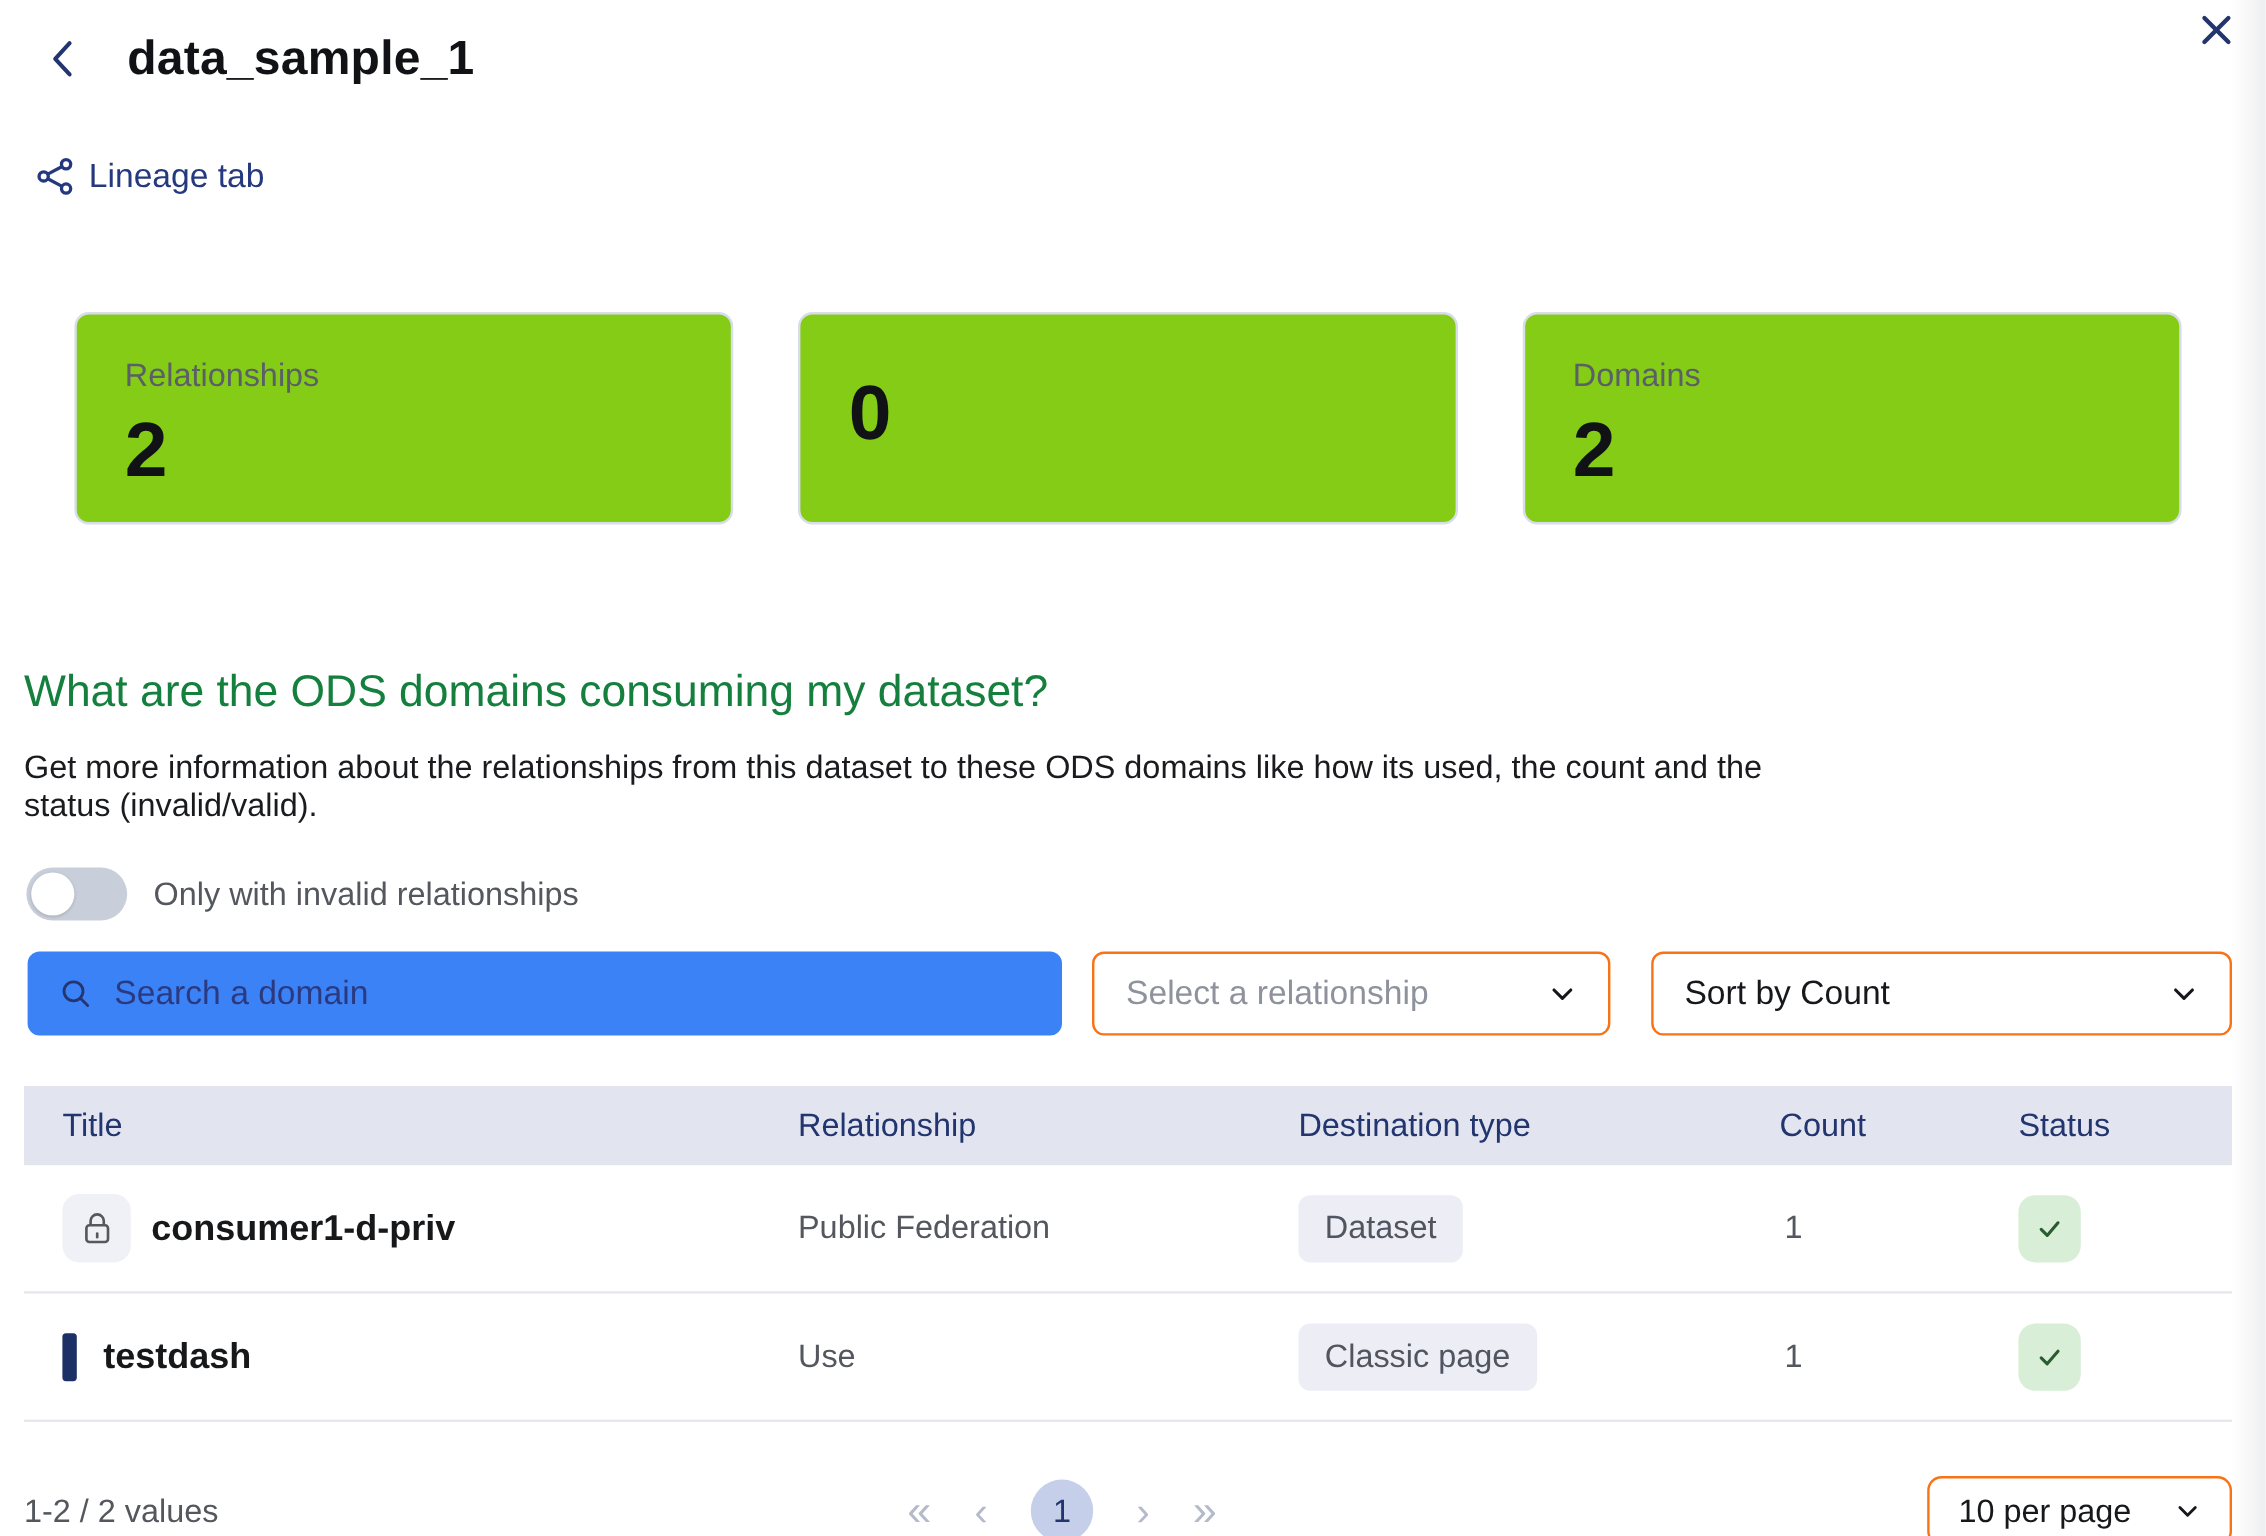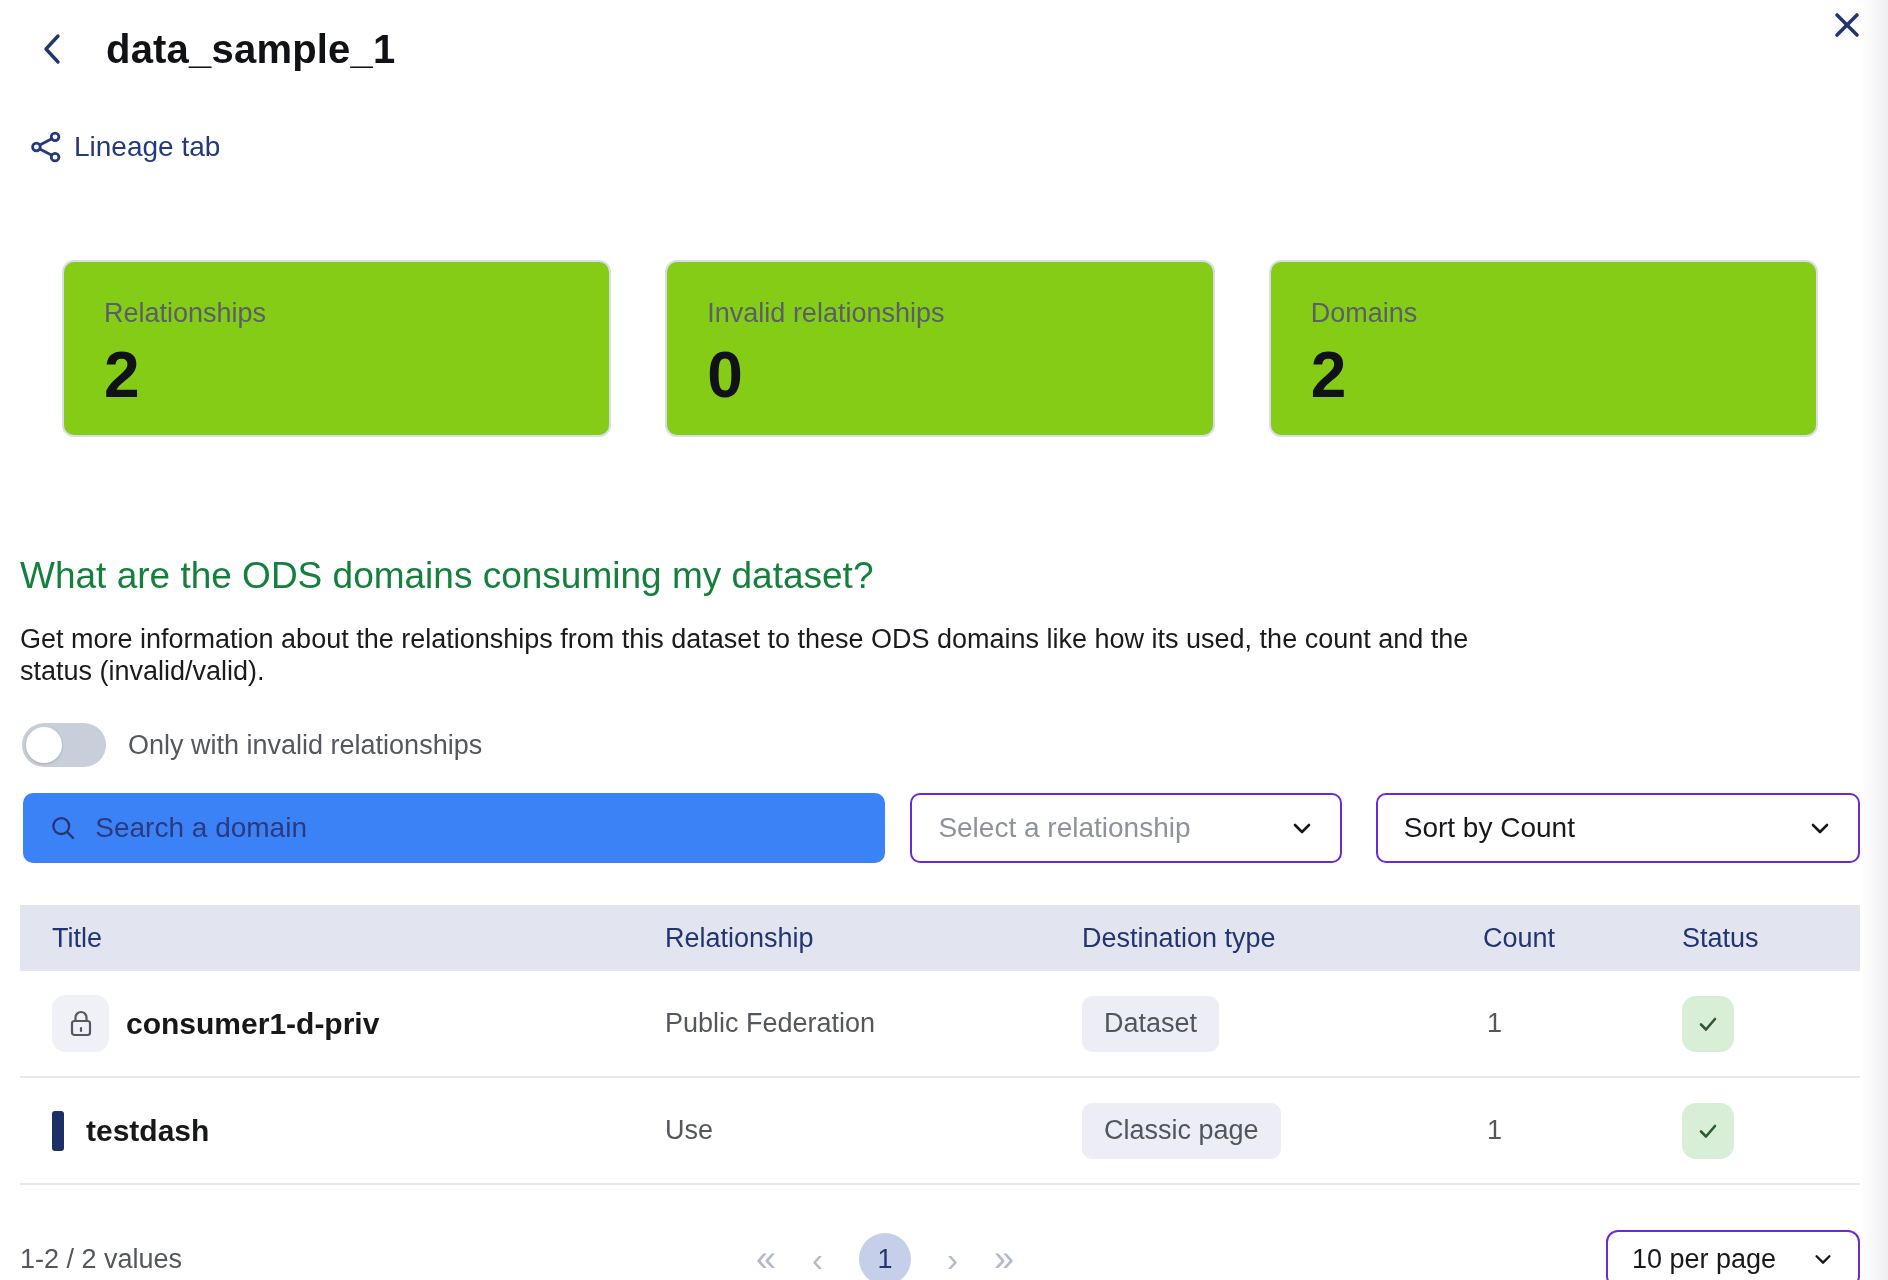--- a/index.html
+++ b/index.html
@@ -36,21 +36,21 @@
     box-shadow:0 1px 3px rgba(0,0,0,.18); }
   .toggle-label { font-size:27px; color:#54575e; }
 
   
   .filters-row { margin-top:26px; display:flex; align-items:center; }
   .search-box { margin-left:3px; width:894px; height:70px; background:#3b82f6; border-radius:10px;
     display:flex; align-items:center; padding:0 26px; gap:18px; }
   .search-box input { border:none; outline:none; background:transparent; font-size:28px; width:100%;
     font-family:"Liberation Sans", sans-serif; color:#27356f; }
   .search-box input::placeholder { color:#2b3a80; opacity:1; }
-  .select { height:70px; background:#fff; border:2px solid #6d28d9; border-radius:10px;
+  .select { height:70px; background:#fff; border:2px solid #f97316; border-radius:10px;
     display:flex; align-items:center; justify-content:space-between; padding:0 26px; font-size:28px; cursor:pointer; }
   .select.relationship { width:446px; margin-left:25px; color:#8d929d; }
   .select.sort { width:501px; margin-left:34px; color:#17181b; }
 
   
   .table { margin-top:42px; }
   .t-head, .t-row { display:grid; grid-template-columns:613px 417px 401px 199px 1fr; align-items:center; padding:0 32px; }
   .t-head { height:66px; background:#e2e5f0; font-size:27px; color:#22356f; }
   .t-row { height:107px; border-bottom:2px solid #e6e8ee; font-size:27px; }
   .cell-title { display:flex; align-items:center; gap:17px; }
@@ -103,21 +103,20 @@
     </svg>
     <span>Lineage tab</span>
   </div>
 
   <div class="cards-row">
     <div class="card">
       <div class="card-label">Relationships</div>
       <div class="card-value">2</div>
     </div>
     <div class="card">
-      <div class="card-label">Invalid relationships</div>
       <div class="card-value">0</div>
     </div>
     <div class="card">
       <div class="card-label">Domains</div>
       <div class="card-value">2</div>
     </div>
   </div>
 
   <div class="section-heading">What are the ODS domains consuming my dataset?</div>
   <div class="section-desc">Get more information about the relationships from this dataset to these ODS domains like how its used, the count and the

